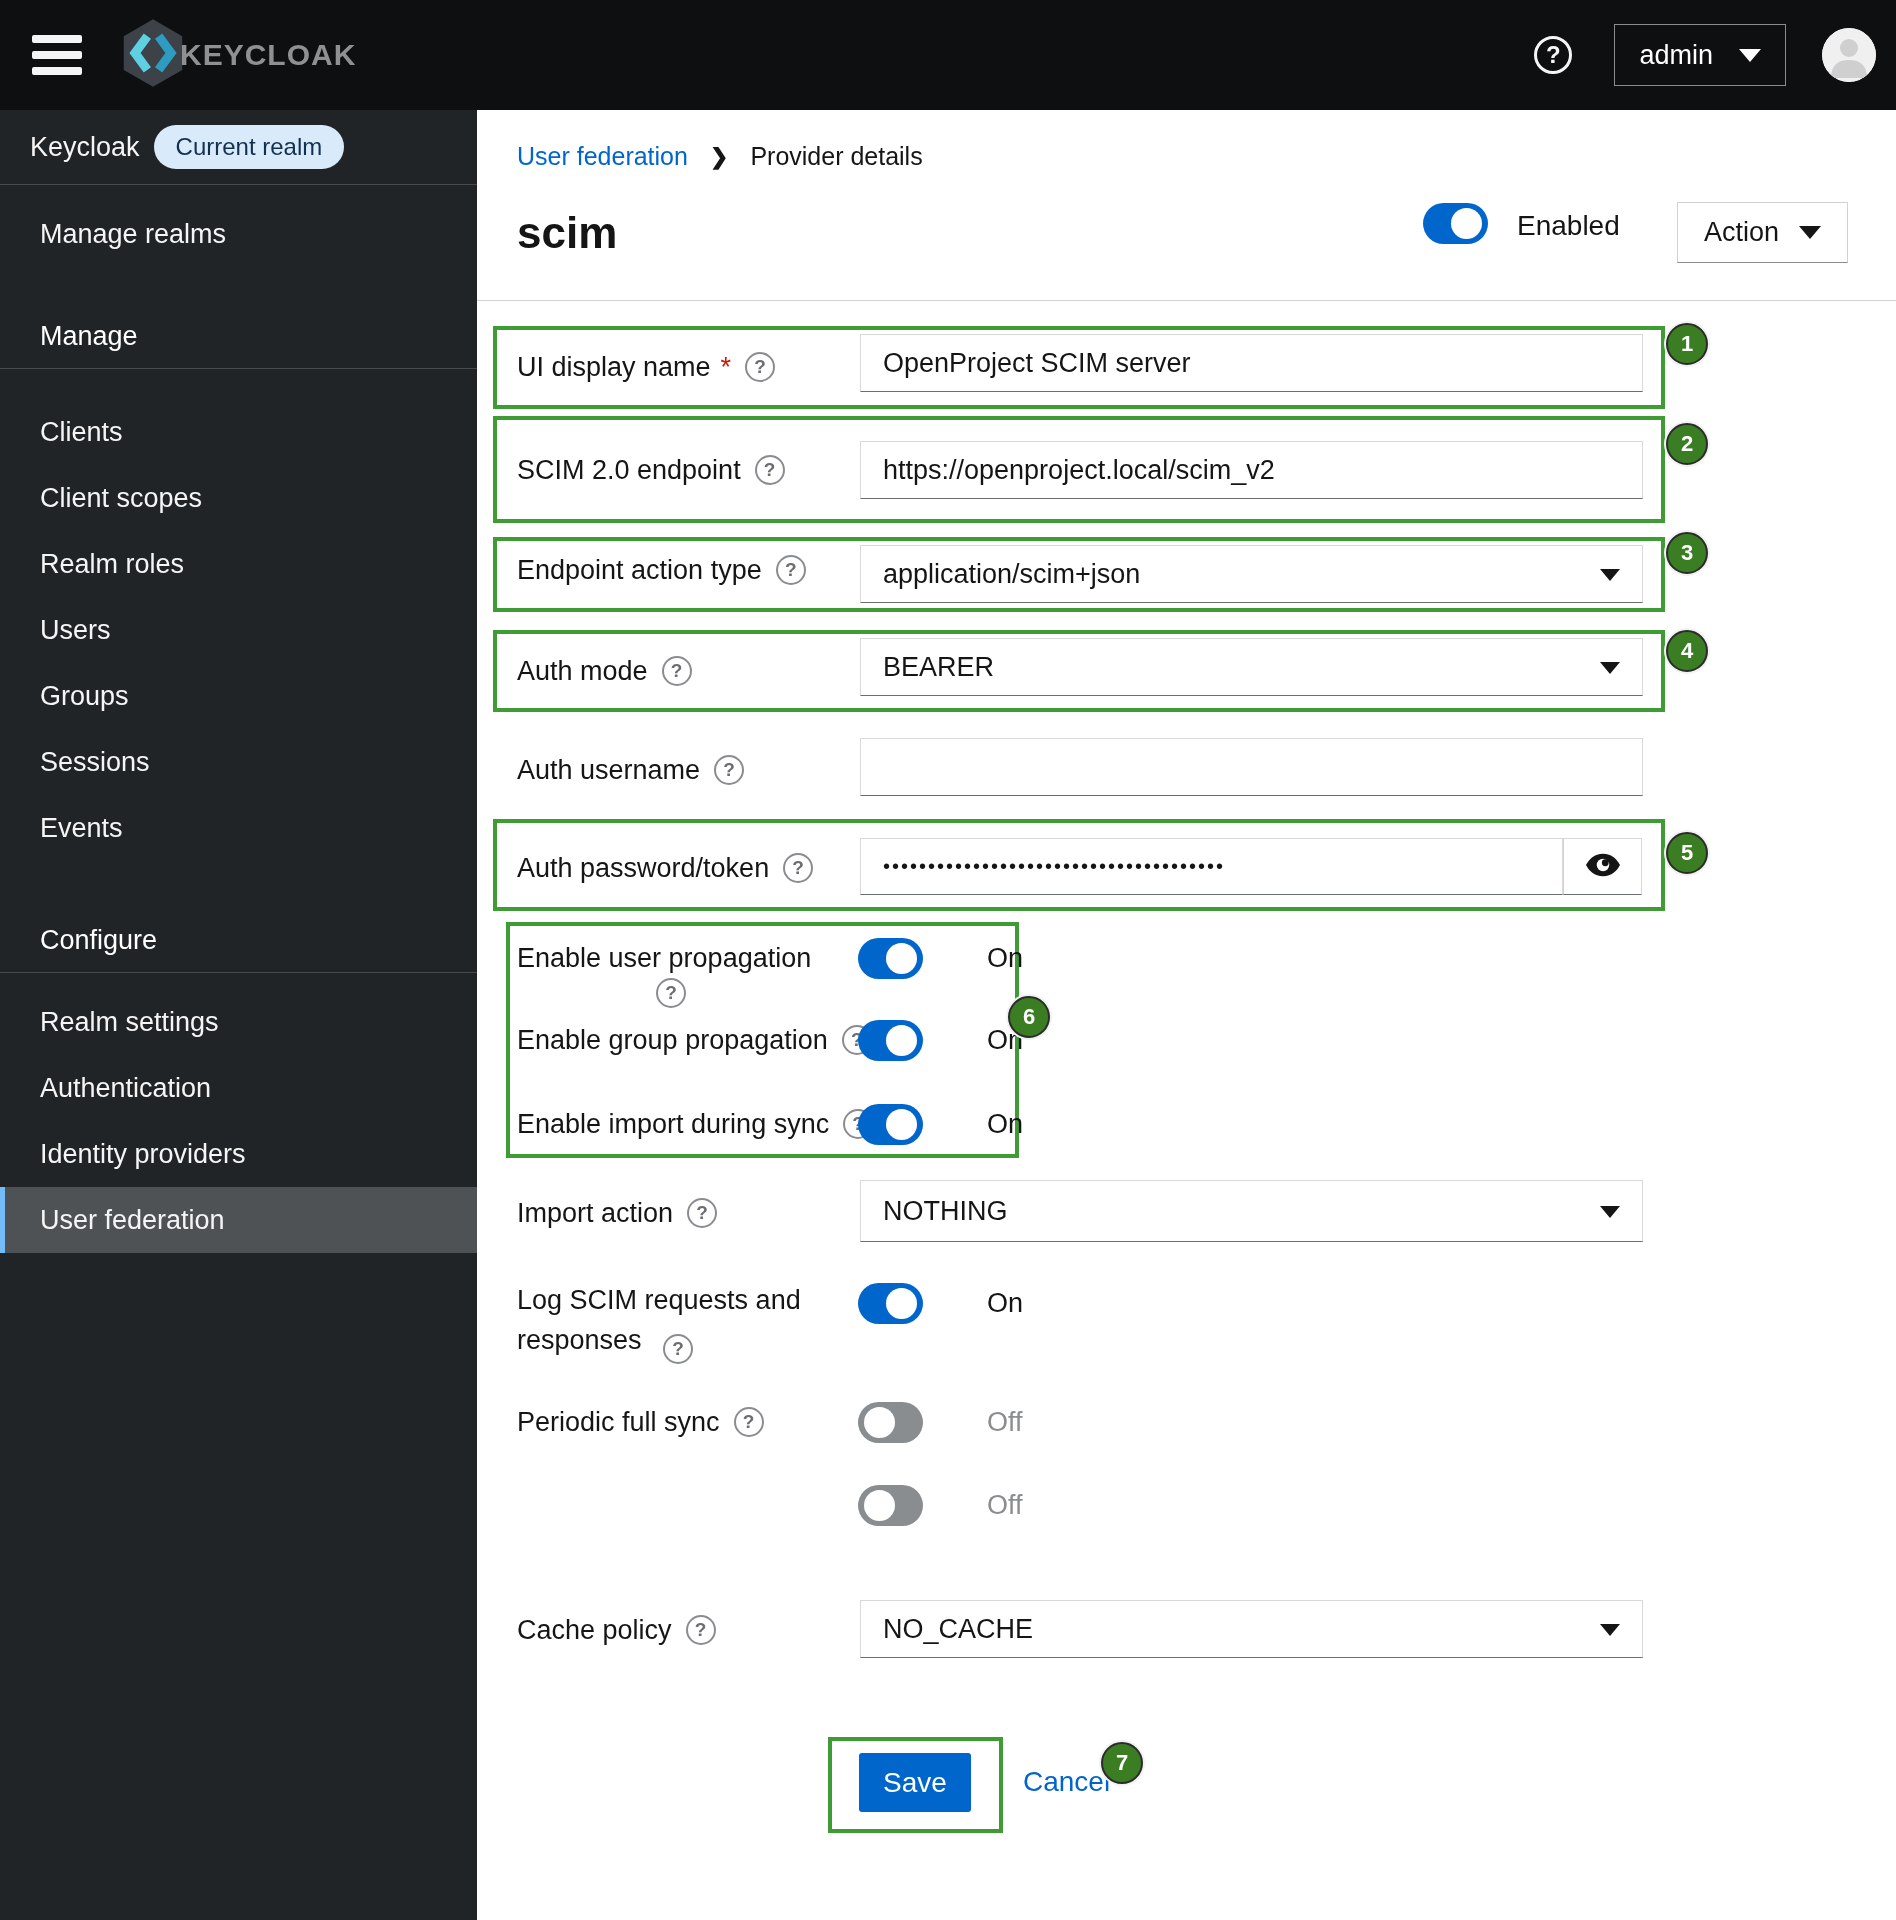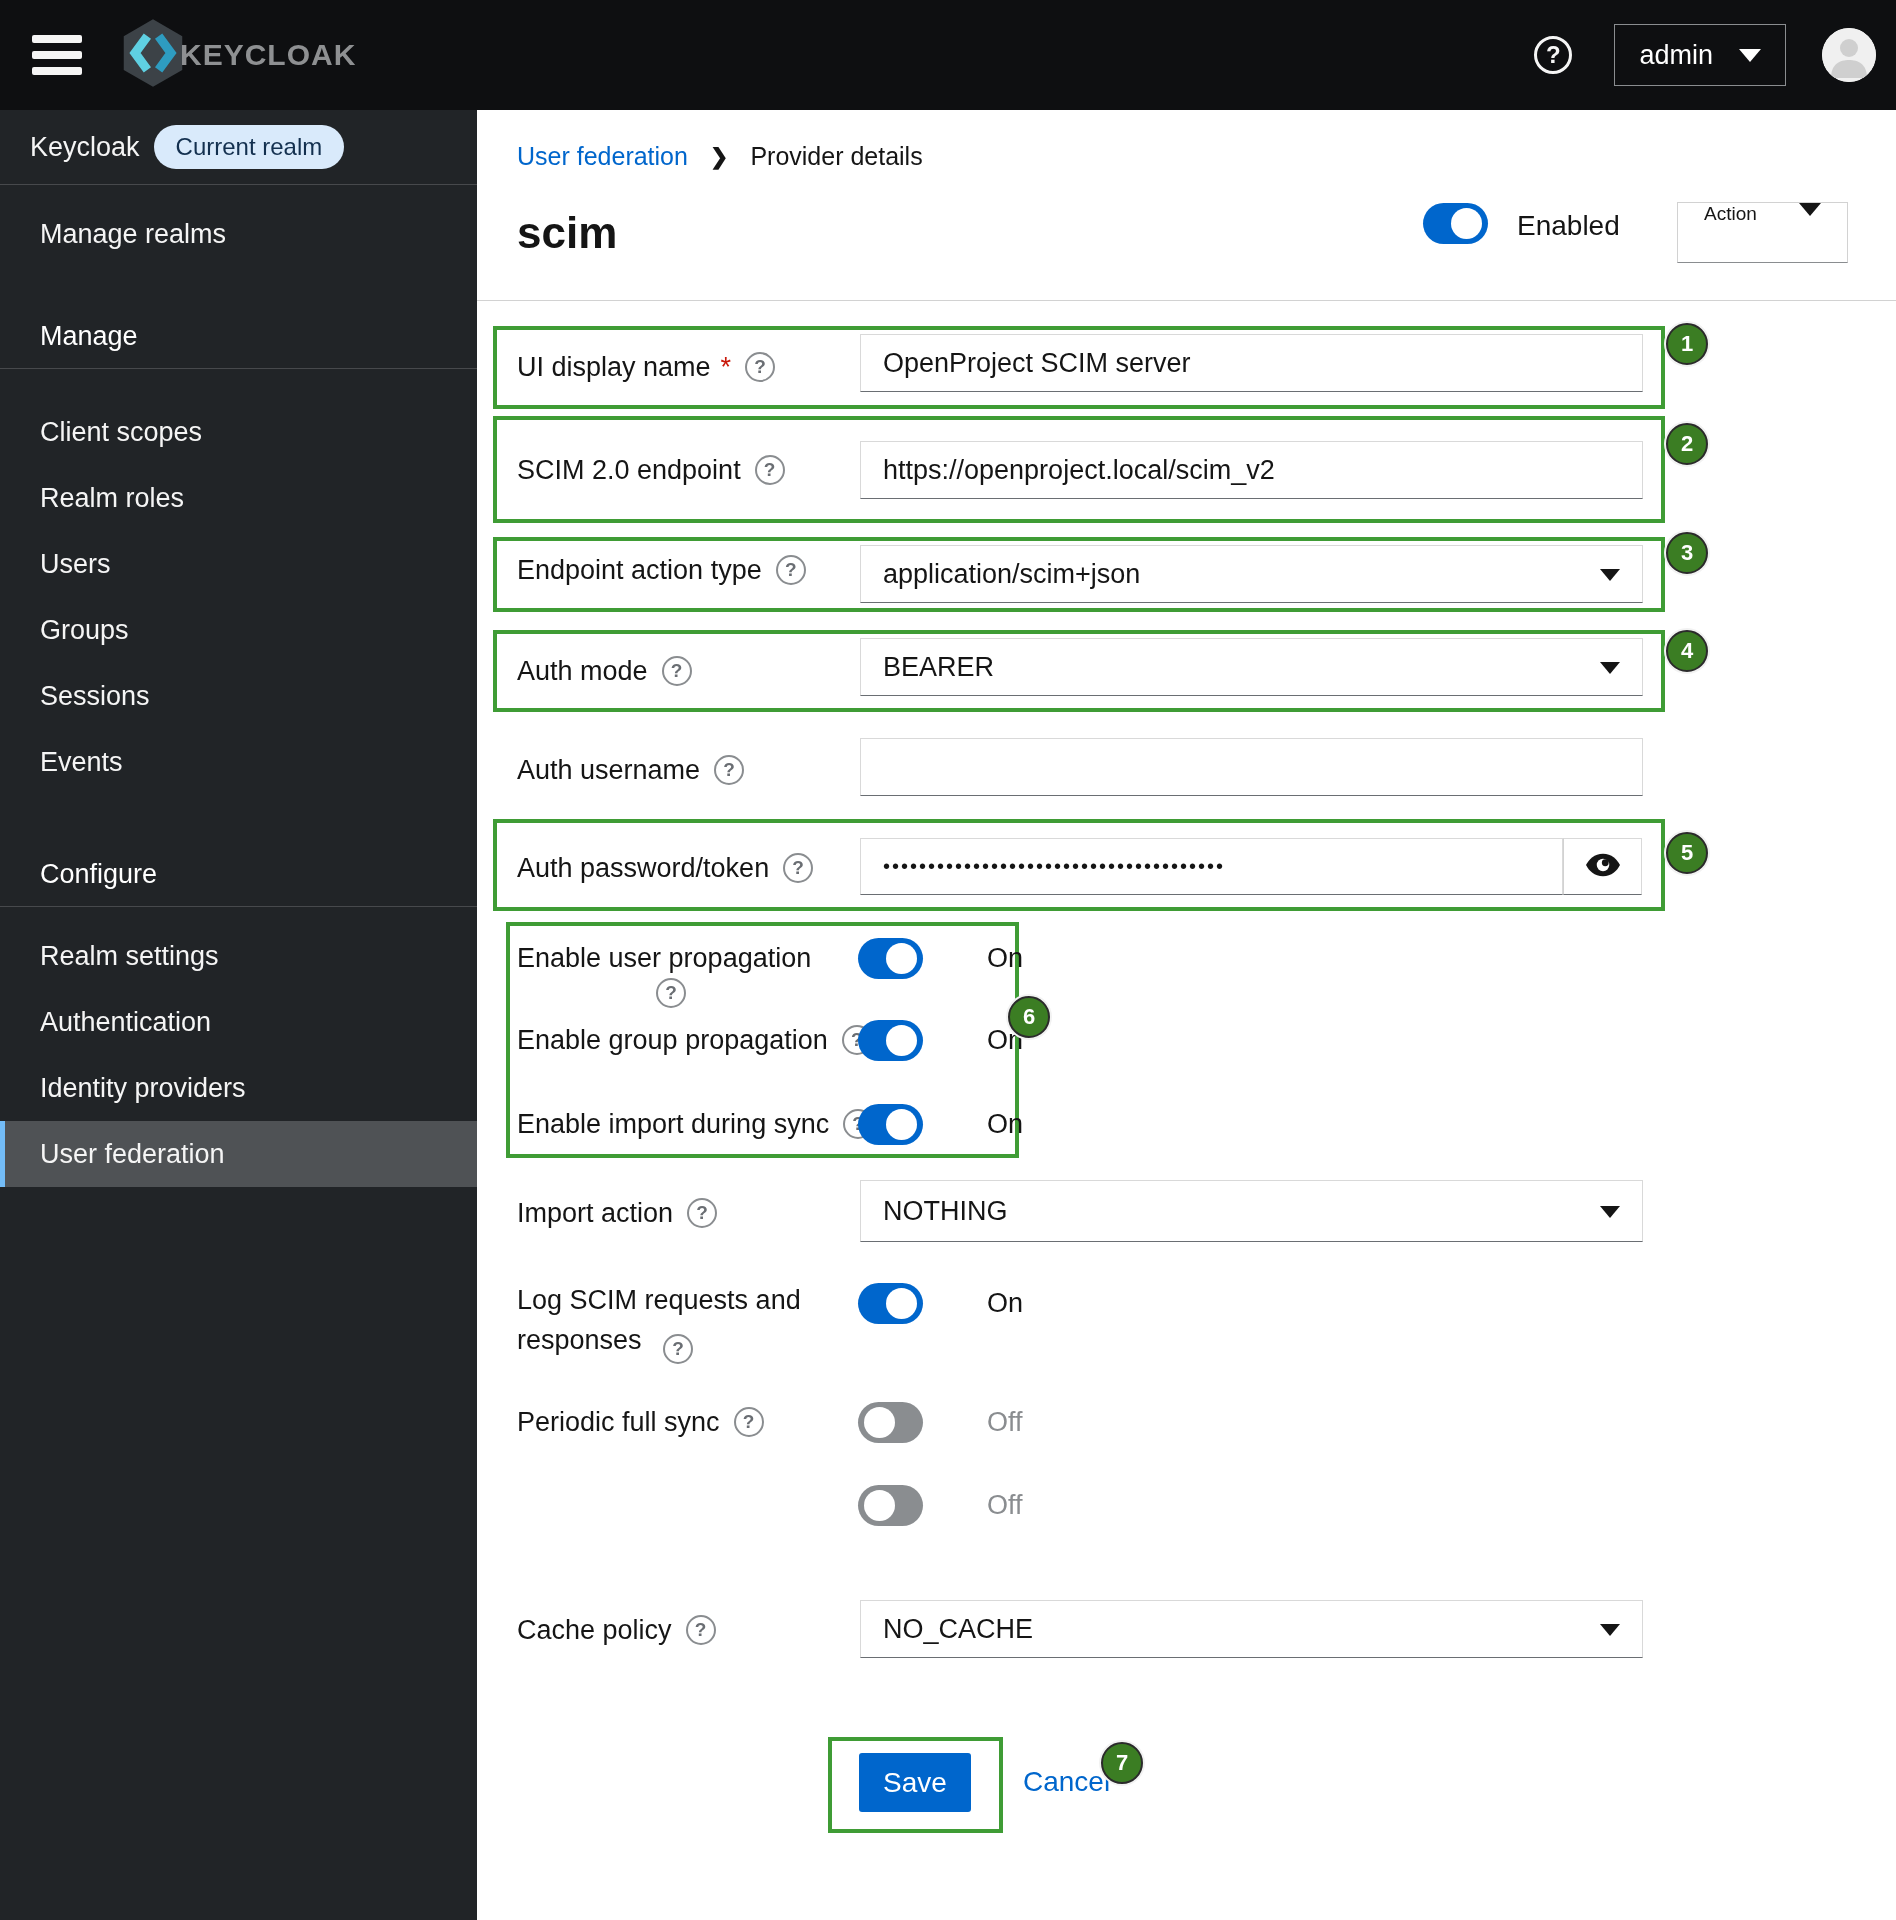--- a/index.html
+++ b/index.html
@@ -34,21 +34,21 @@
   .nav-item.current { background:#4f5255; border-left:5px solid #73bcf7; padding-left:35px; }
 
   
   .main { position:absolute; left:477px; top:110px; width:1419px; height:1810px; background:#fff; }
   .breadcrumb { position:absolute; left:40px; top:32px; display:flex; align-items:center; font-size:25px; }
   .breadcrumb a { color:#0066cc; text-decoration:none; cursor:pointer; }
   .crumb-sep { margin:0 22px; font-size:22px; font-weight:bold; color:#151515; }
   .page-title { position:absolute; left:40px; top:98px; font-size:44px; font-weight:600; }
   .hdr-toggle { position:absolute; left:946px; top:93px; }
   .hdr-toggle-label { position:absolute; left:1040px; top:100px; font-size:28px; }
-  .action-btn { position:absolute; left:1200px; top:92px; width:171px; height:61px; border:1px solid #d2d2d2; border-bottom-color:#8a8d90; display:flex; align-items:flex-start; justify-content:space-between; padding:0 26px; font-size:19px; cursor:pointer; }
+  .action-btn { position:absolute; left:1200px; top:92px; width:171px; height:61px; border:1px solid #d2d2d2; border-bottom-color:#8a8d90; display:flex; align-items:center; justify-content:space-between; padding:0 26px; font-size:27px; cursor:pointer; }
   .hdr-divider { position:absolute; left:0; top:190px; width:1419px; border-top:1px solid #d2d2d2; }
 
   
   .g-box { position:absolute; border:4px solid #3f9c35; pointer-events:none; }
   .f-label { position:absolute; left:40px; font-size:27px; font-weight:500; line-height:40px; display:flex; align-items:center; }
   .f-label .req { color:#c9190b; margin-left:10px; }
   .help-icon { display:inline-flex; width:30px; height:30px; border:2px solid #8a8d90; border-radius:50%; color:#6a6e73; font-size:19px; font-weight:bold; align-items:center; justify-content:center; margin-left:14px; cursor:pointer; flex:none; }
   .f-label-wrap { position:absolute; left:40px; width:335px; font-size:27px; font-weight:500; line-height:40px; }
   .f-label-wrap .help-icon { vertical-align:-6px; }
   .t-input, .t-select { position:absolute; left:383px; width:783px; height:58px; background:#fff; border:1px solid #d9d9d9; border-bottom:1px solid #6a6e73; font-size:27px; display:flex; align-items:center; padding:0 22px; cursor:text; }
@@ -109,20 +109,21 @@
 <nav class="sidebar">
   <div class="realm-row">
     <span class="realm-name">Keycloak</span>
     <span class="realm-pill">Current realm</span>
   </div>
   <div class="nav-item top">Manage realms</div>
 
   <div class="group-label first">Manage</div>
   <div class="nav-divider"></div>
   <div class="nav-list">
+    <div class="nav-item">Clients</div>
     <div class="nav-item">Client scopes</div>
     <div class="nav-item">Realm roles</div>
     <div class="nav-item">Users</div>
     <div class="nav-item">Groups</div>
     <div class="nav-item">Sessions</div>
     <div class="nav-item">Events</div>
   </div>
 
   <div class="group-label">Configure</div>
   <div class="nav-divider"></div>

